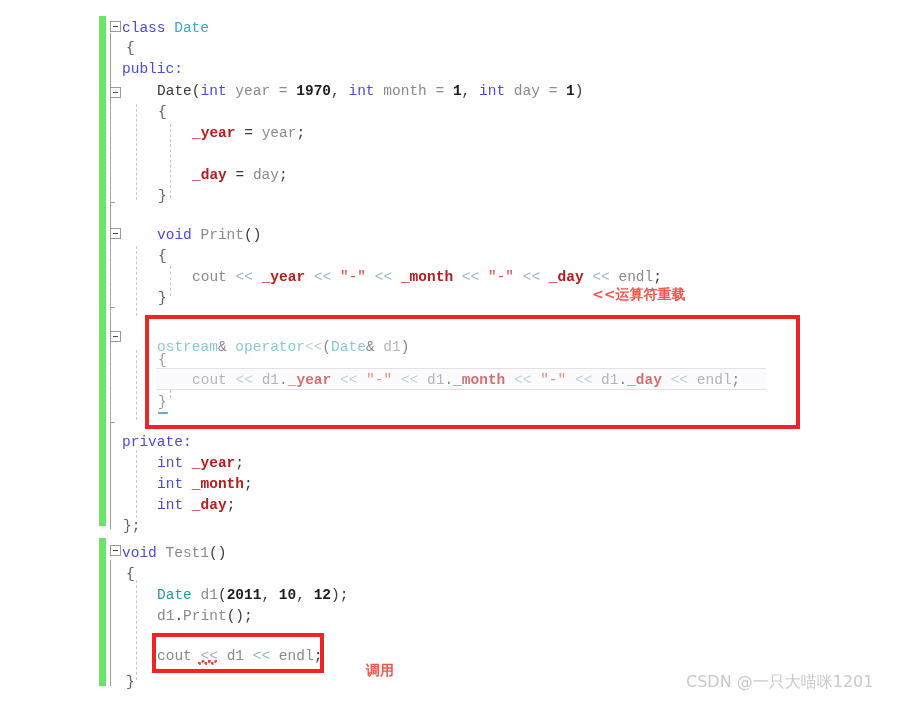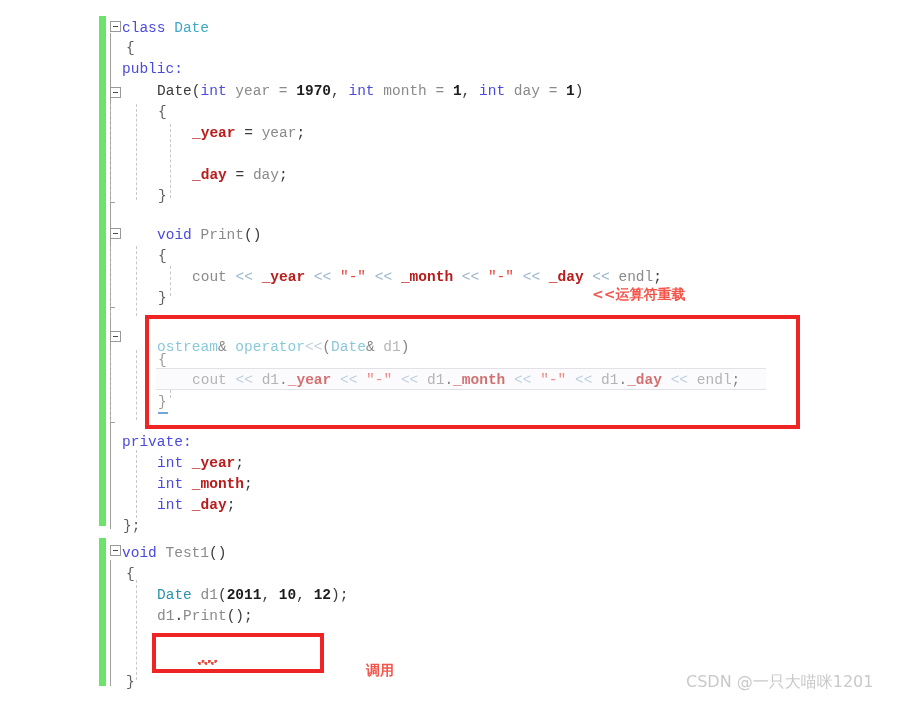--- a/index.html
+++ b/index.html
@@ -236,20 +236,21 @@
   <div class="code-line brace" style="top:516px; left:123px;">};</div>
 
   <div class="code-line" style="top:543px; left:122px;"><span class="kw">void</span><span class="plain"> </span><span class="dim">Test1</span><span class="punct">()</span></div>
 
   <div class="code-line brace" style="top:564px; left:126px;">{</div>
 
   <div class="code-line" style="top:585px; left:157px;"><span class="typed">Date</span><span class="plain"> </span><span class="dim">d1</span><span class="punct">(</span><span class="num">2011</span><span class="punct">, </span><span class="num">10</span><span class="punct">, </span><span class="num">12</span><span class="punct">);</span></div>
 
   <div class="code-line" style="top:606px; left:157px;"><span class="dim">d1</span><span class="punct">.</span><span class="dim">Print</span><span class="punct">();</span></div>
 
+  <div class="code-line" style="top:646px; left:157px;"><span class="dim">cout</span><span class="plain"> </span><span class="op">&lt;&lt;</span><span class="plain"> </span><span class="dim">d1</span><span class="plain"> </span><span class="op">&lt;&lt;</span><span class="plain"> </span><span class="dim">endl</span><span class="punct">;</span></div>
   <div class="squiggle" style="left:198px; top:660px; width:19px;"></div>
 
   <div class="code-line brace" style="top:672px; left:126px;">}</div>
 
   <div class="anno-box" style="left:145px; top:315px; width:655px; height:114px;"></div>
 
   <div class="anno-text" style="left:592px; top:286px;">&lt;&lt;运算符重载</div>
 
   <div class="anno-box" style="left:152px; top:633px; width:172px; height:40px;"></div>
 

